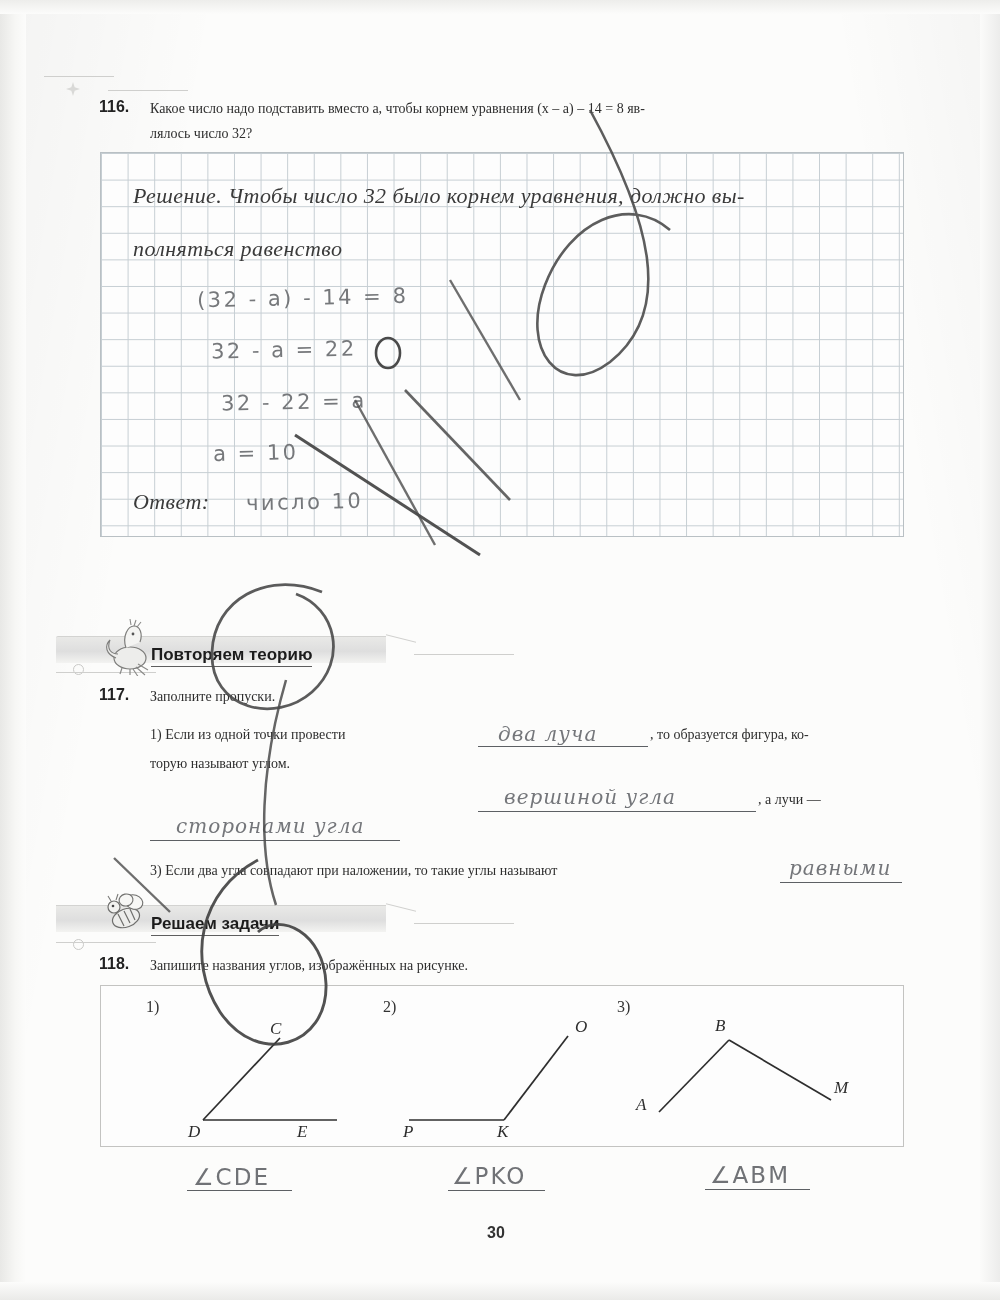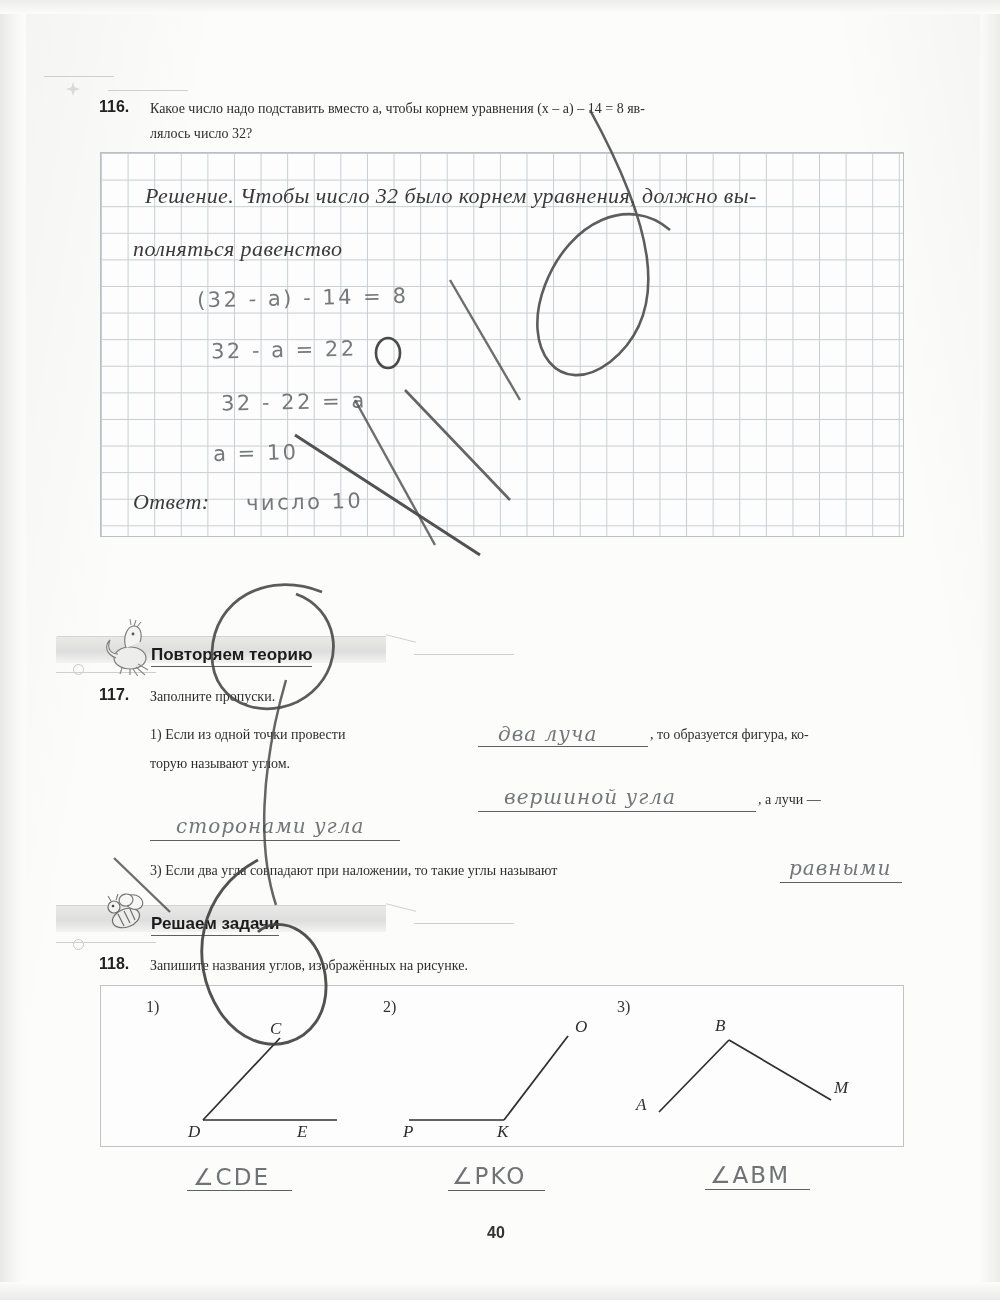--- a/index.html
+++ b/index.html
@@ -101,21 +101,21 @@
 
   <div class="task" style="left:99px;top:98px;text-align:right;">
     <span class="tnum">116.</span>
   </div>
   <div class="task ttext" style="left:150px;top:96px;width:760px;">Какое число надо подставить вместо a, чтобы корнем уравнения (x – a) – 14 = 8 яв-</div>
   <div class="task ttext" style="left:150px;top:121px;width:760px;">лялось число 32?</div>
 
   <div class="gridbox" style="left:100px;top:152px;width:802px;height:383px;">
     <div class="gridcontent">
 
-      <div class="printed-it" style="left:44px;top:30px;">Решение. Чтобы число 32 было корнем уравнения, должно вы-</div>
+      <div class="printed-it" style="left:32px;top:30px;">Решение. Чтобы число 32 было корнем уравнения, должно вы-</div>
       <div class="printed-it" style="left:32px;top:83px;">полняться равенство</div>
 
       <div class="hw hw-eq" style="left:96px;top:133px;">(32 - a) - 14 = 8</div>
       <div class="hw hw-eq" style="left:110px;top:185px;">32 - a = 22</div>
       <div class="hw hw-eq" style="left:120px;top:237px;">32 - 22 = a</div>
       <div class="hw hw-eq" style="left:112px;top:288px;">a = 10</div>
 
       <div class="printed-it" style="left:32px;top:336px;">Ответ:</div>
       <div class="hw hw-eq" style="left:145px;top:337px;">число 10</div>
 
@@ -233,15 +233,15 @@
   <div class="blank" style="left:705px;top:1189px;width:105px;"></div>
   <div class="hw hw-ans" style="left:710px;top:1162px;">∠ABM</div>
 
   <svg class="scribble" style="left:90px;top:560px;" width="470" height="560" viewBox="0 0 470 560">
     <path d="M232 32 C176 10, 124 40, 122 92 C120 150, 186 164, 222 132 C258 100, 246 48, 206 34" fill="none" stroke="#4d4d4d" stroke-width="2.8" opacity="0.92"></path>
     <path d="M196 120 C170 210, 168 290, 186 345" fill="none" stroke="#4a4a4a" stroke-width="2.5" opacity="0.85"></path>
     <path d="M168 300 C110 330, 96 400, 130 452 C168 508, 238 486, 236 424 C234 372, 190 352, 168 372" fill="none" stroke="#3f3f3f" stroke-width="2.9" opacity="0.9"></path>
     <path d="M24 298 L80 352" fill="none" stroke="#4a4a4a" stroke-width="2.4" opacity="0.8"></path>
   </svg>
 
-  <div class="pagenum" style="left:487px;top:1224px;">40</div>
+  <div class="pagenum" style="left:487px;top:1224px;">30</div>
 
 </div>
 
 </body></html>

